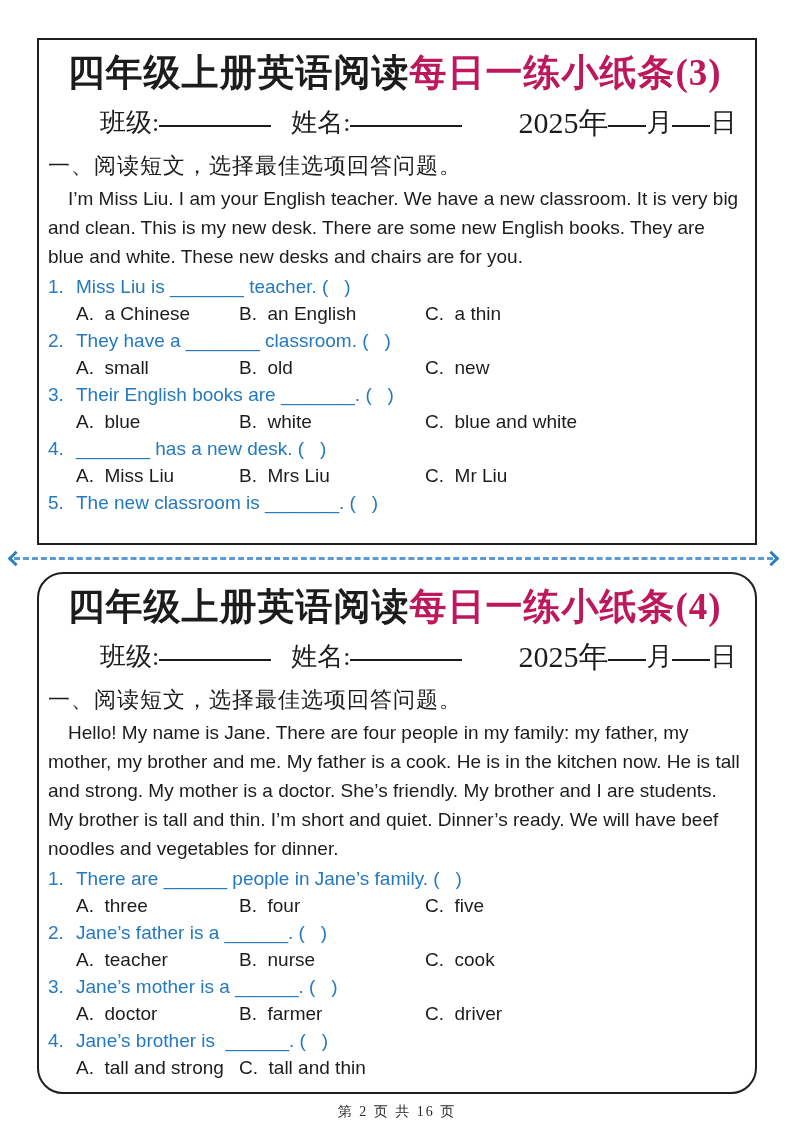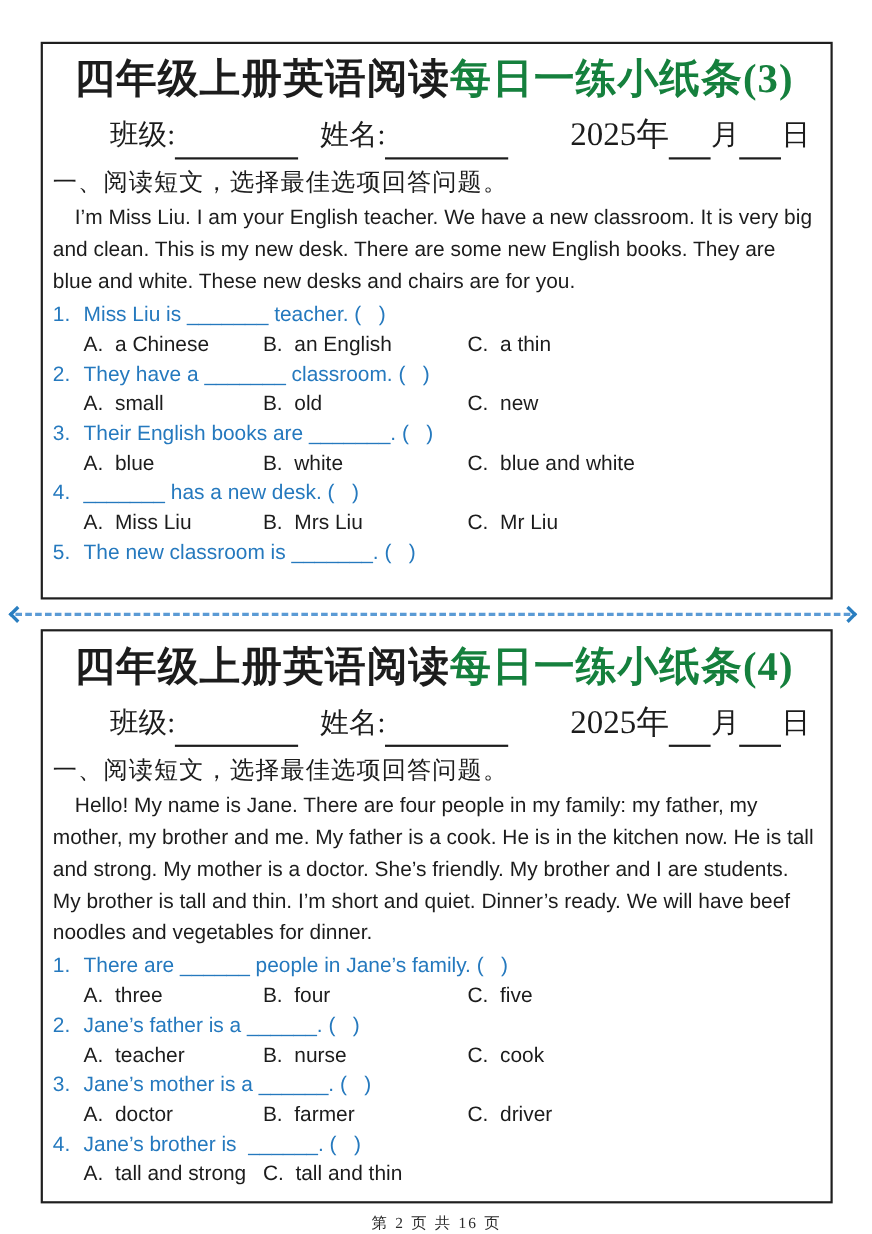--- a/index.html
+++ b/index.html
@@ -8,31 +8,31 @@
     width: 793px; height: 1122px; overflow: hidden; position: relative;
     font-family: "Liberation Sans", sans-serif; color: #1c1c1c;
   }
   .page { padding: 38px 36px 0 37px; }
 
   .card {
     border: 2px solid #1f1f1f; background: #fff;
     padding: 8px 14px 6px 9px;
   }
   .card-3 { height: 507px; }
-  .card-4 { height: 522px; overflow: hidden; }
+  .card-4 { height: 522px; overflow: hidden; border-radius: 26px; }
 
   .title {
     text-align: center; white-space: nowrap;
     font-family: "Liberation Serif", serif; font-weight: bold;
     font-size: 37px; line-height: 50px; letter-spacing: 1px;
   }
-  .t-red { color: #15803d; }
+  .t-red { color: #be185d; }
 
   .meta {
-    display: flex; align-items: flex-end; padding-left: 52px; margin-top: 5px;
+    display: flex; align-items: center; padding-left: 52px; margin-top: 5px;
     font-family: "Liberation Serif", serif; font-size: 26px; line-height: 40px;
   }
   .blank {
     display: inline-block; height: 6px; margin-bottom: -2px;
     border-bottom: 2px solid #1c1c1c;
   }
   .w-long { width: 112px; }
   .w-short { width: 38px; }
   .m-year { font-size: 30px; margin-left: 56px; }
 

